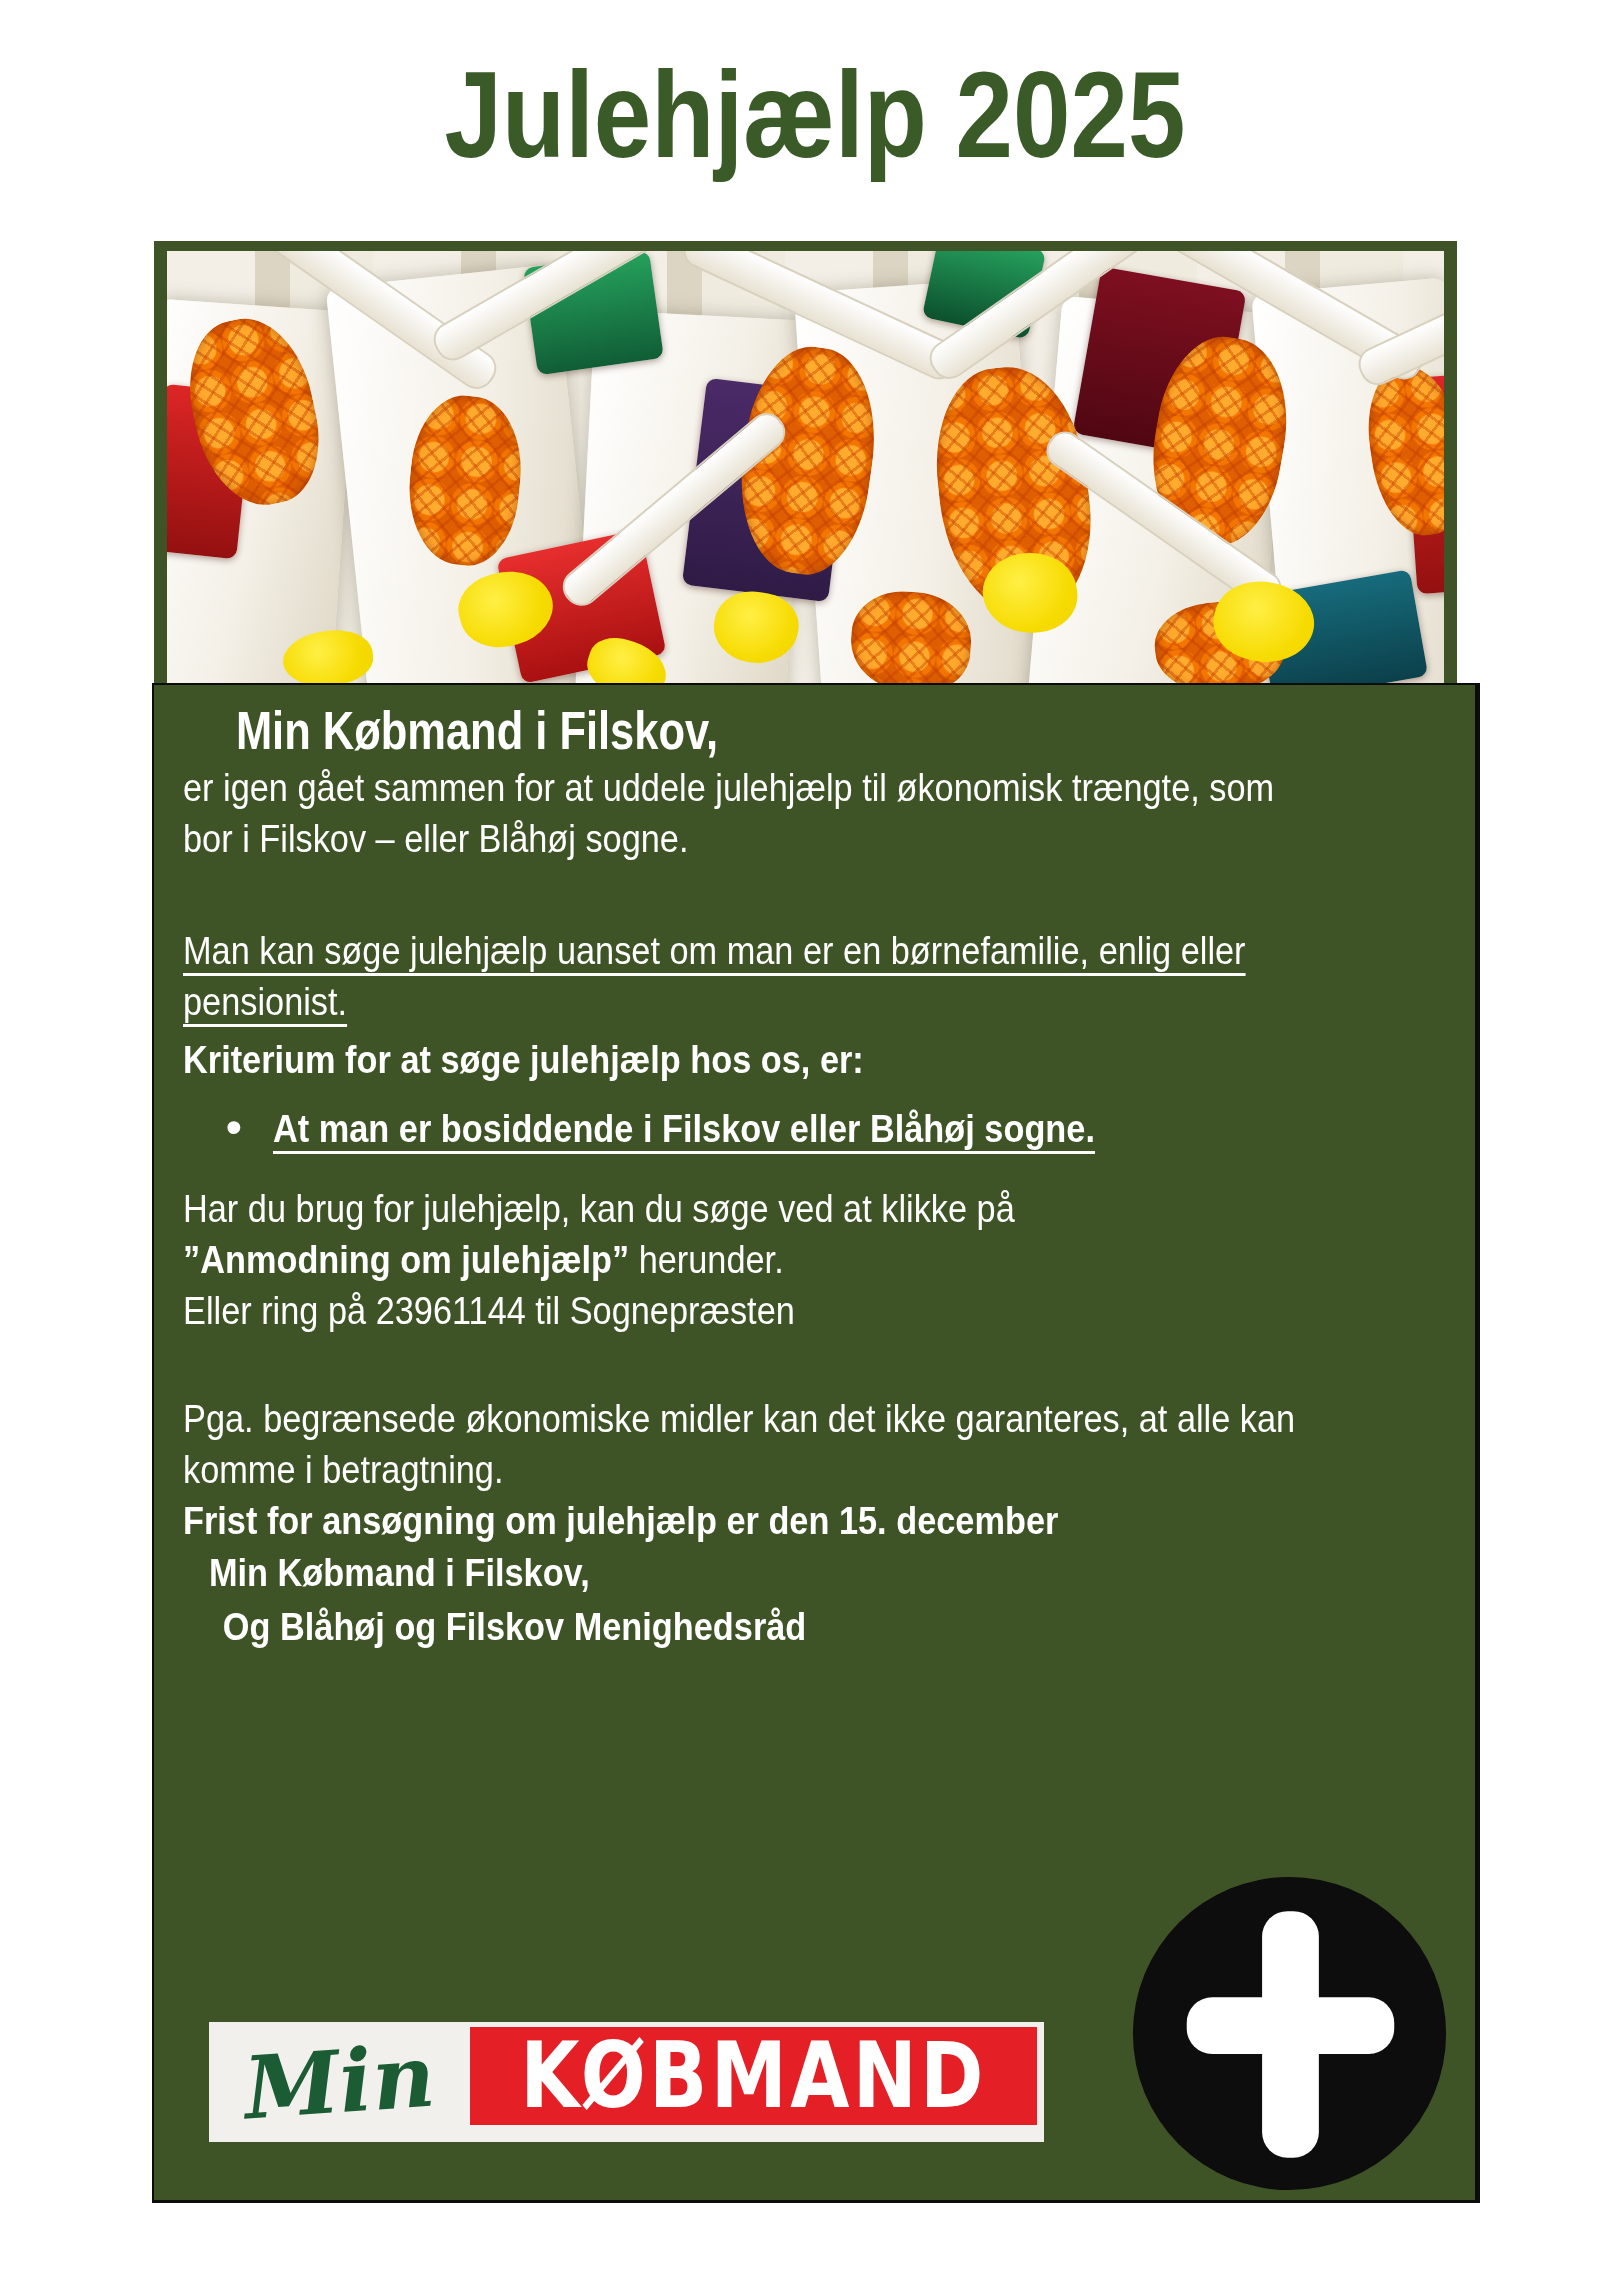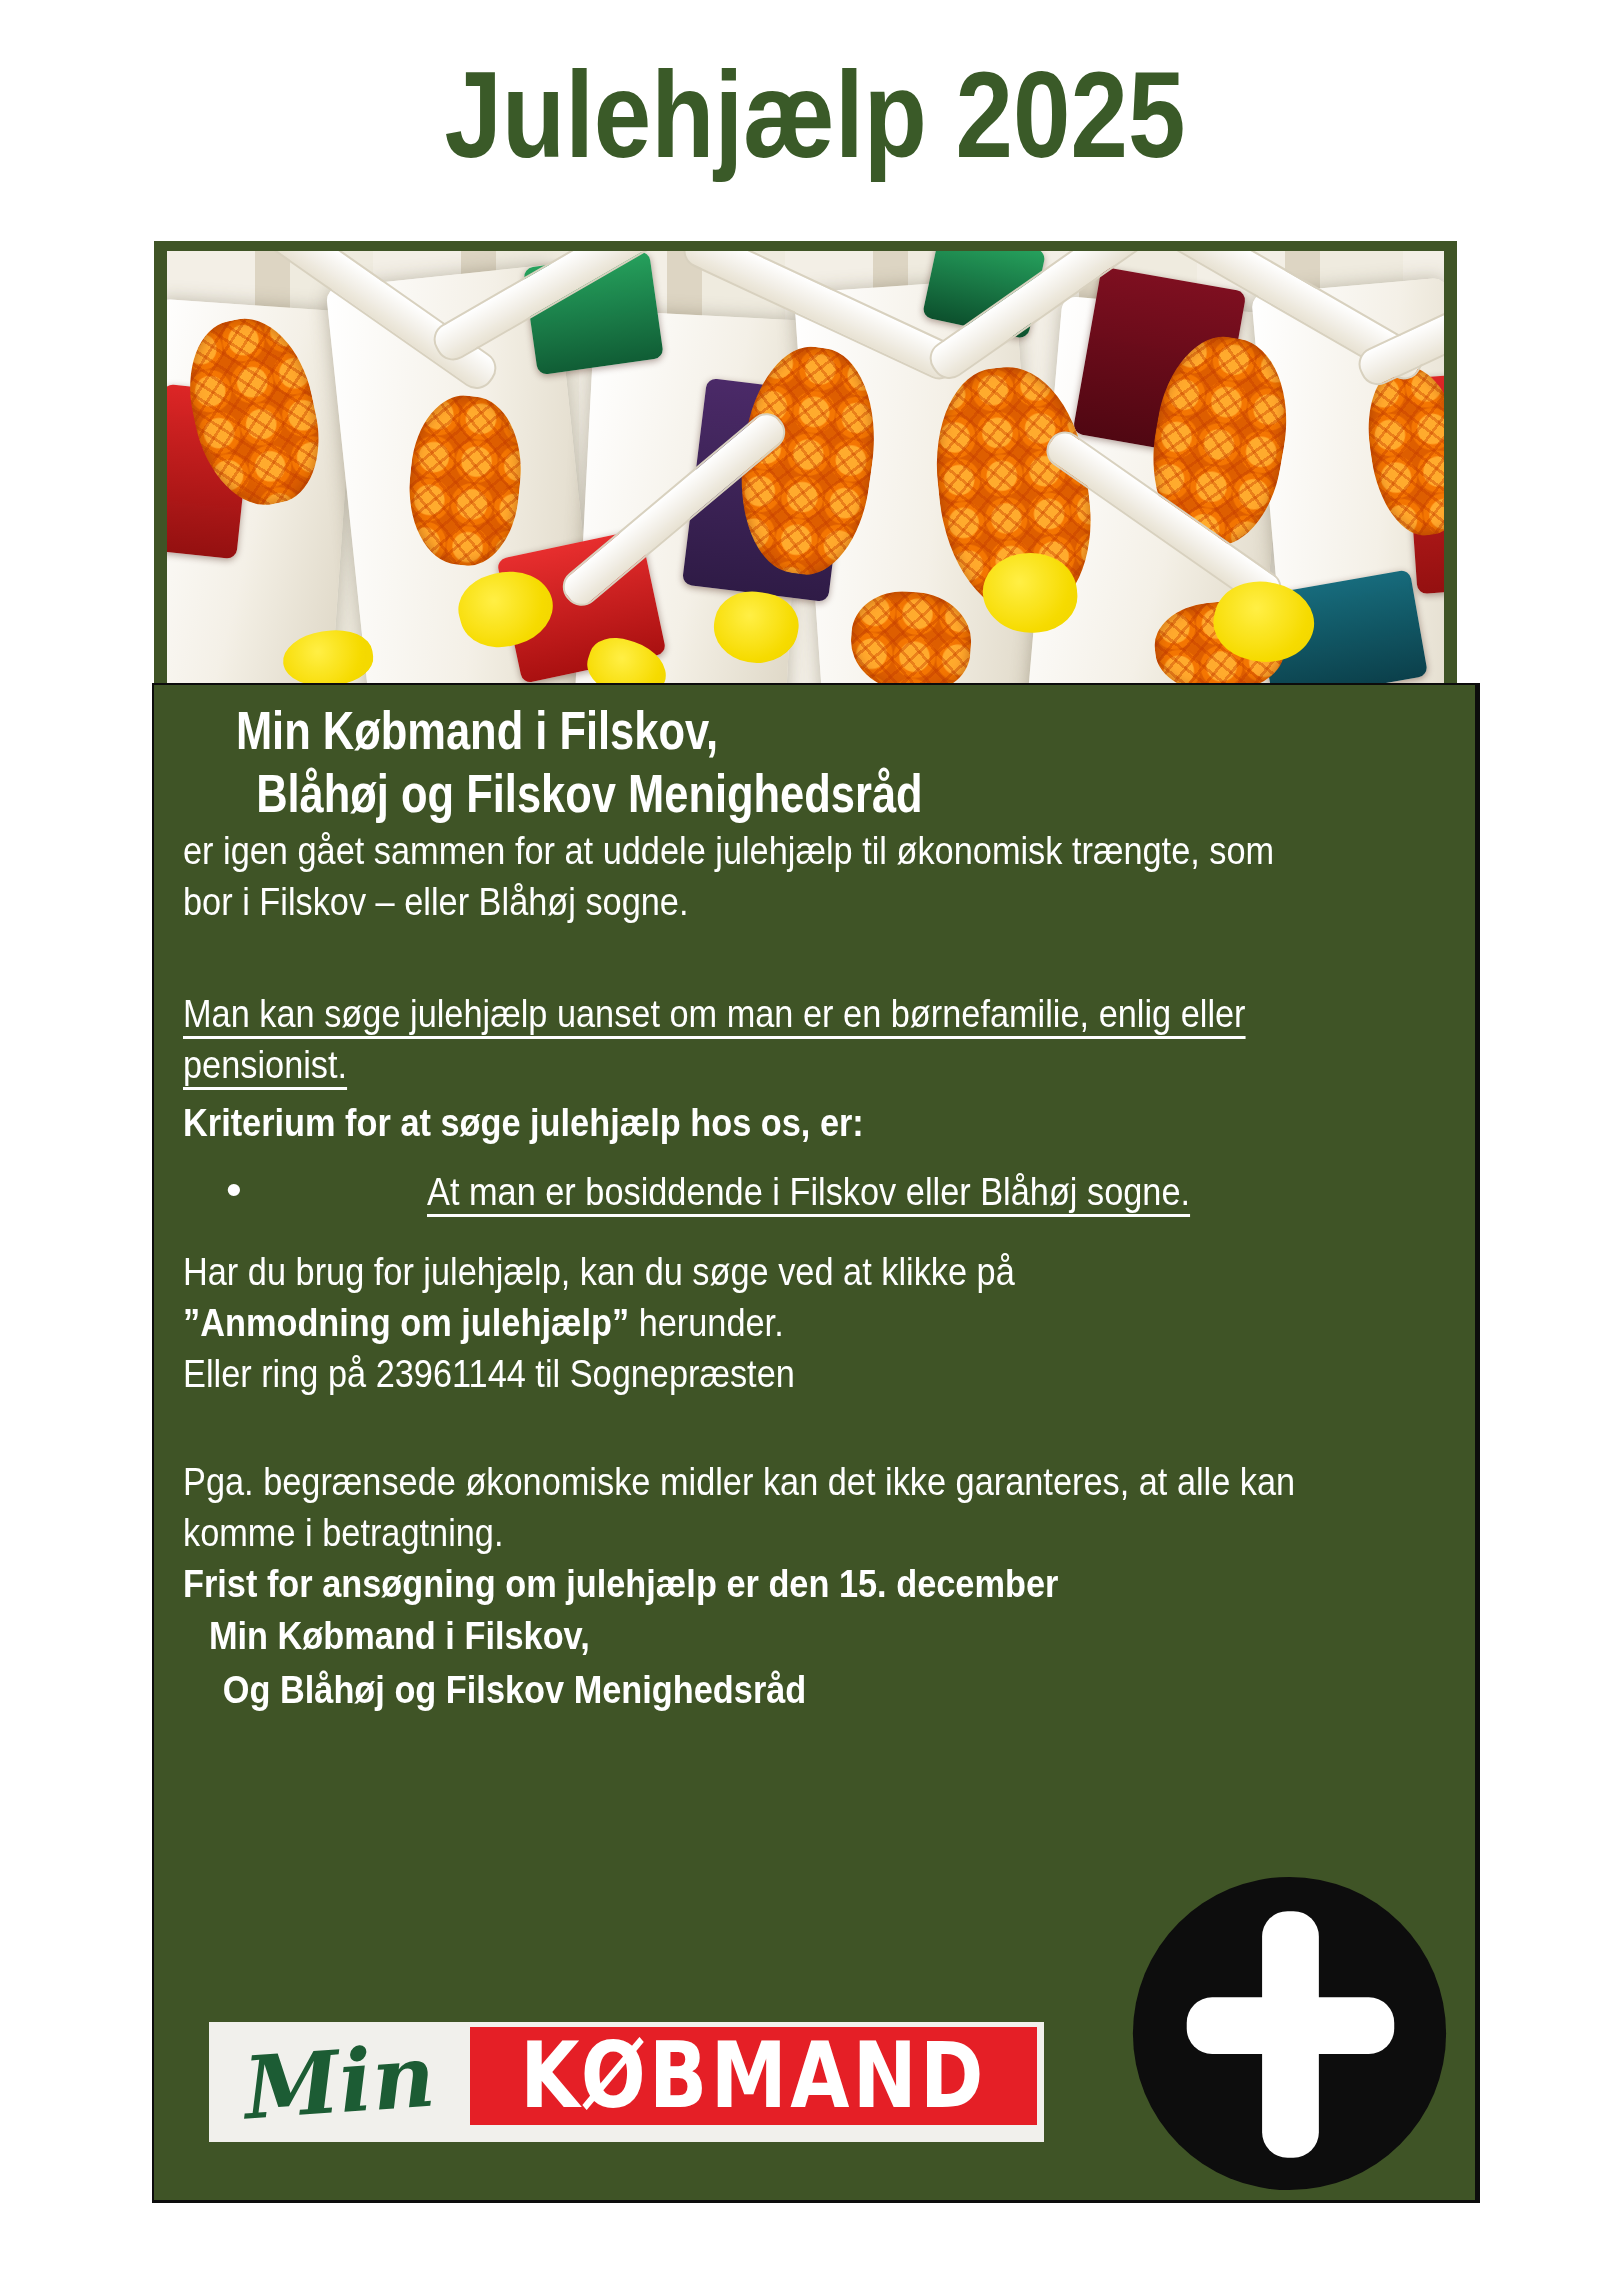--- a/index.html
+++ b/index.html
@@ -94,28 +94,27 @@
     <style>
       .ln { font-size:39px; line-height:51px; color:#fff; white-space:nowrap; }
       .ln > .c { display:inline-block; transform:scaleX(0.88); transform-origin:0 50%; }
       .ctr { text-align:left; }
       .ctr > .c { transform-origin:50% 50%; }
       .b { font-weight:bold; }
       .hl { font-size:53px; line-height:63px; font-weight:bold; }
       .hl > .c { transform:scaleX(0.82); }
       .ul { text-decoration:underline; text-decoration-thickness:2.9px; text-underline-offset:8.8px; }
       .bullets { list-style:none; margin:17.6px 0 0 0; padding:0; }
-      .bullets li { position:relative; padding-left:90px; font-weight:normal; font-size:39px; line-height:51px; margin-bottom:16.7px; white-space:nowrap;text-align:center; }
+      .bullets li { position:relative; padding-left:90px; font-weight:bold; font-size:39px; line-height:51px; margin-bottom:16.7px; white-space:nowrap; }
       .bullets li .c { display:inline-block; transform:scaleX(0.88); transform-origin:0 50%; }
       .bullets li::before { content:"•"; position:absolute; left:43px; top:-2px; font-size:45px; }
       .sgn { font-size:39px; line-height:54px; font-weight:bold; }
     </style>
 
     <div class="ln hl ctr"><span class="c">Min Købmand i Filskov,</span></div>
-    <div class="ln hl ctr"><span class="c">Blåhøj og Filskov Menighedsråd</span></div>
 
     <div class="ln"><span class="c">er igen gået sammen for at uddele julehjælp til økonomisk trængte, som</span></div>
     <div class="ln"><span class="c">bor i Filskov – eller Blåhøj sogne.</span></div>
 
 
     <div class="ln" style="margin-top:61px"><span class="c ul">Man kan søge julehjælp uanset om man er en børnefamilie, enlig eller</span></div>
     <div class="ln"><span class="c ul">pensionist.</span></div>
 
     <div class="ln b" style="margin-top:7.8px"><span class="c">Kriterium for at søge julehjælp hos os, er:</span></div>
 

